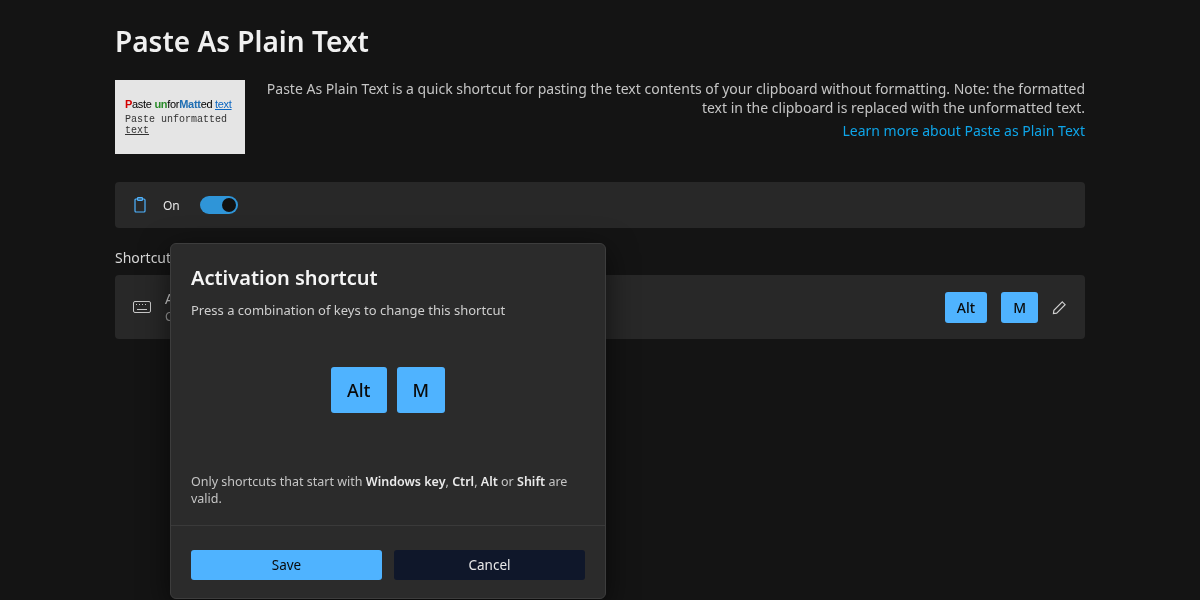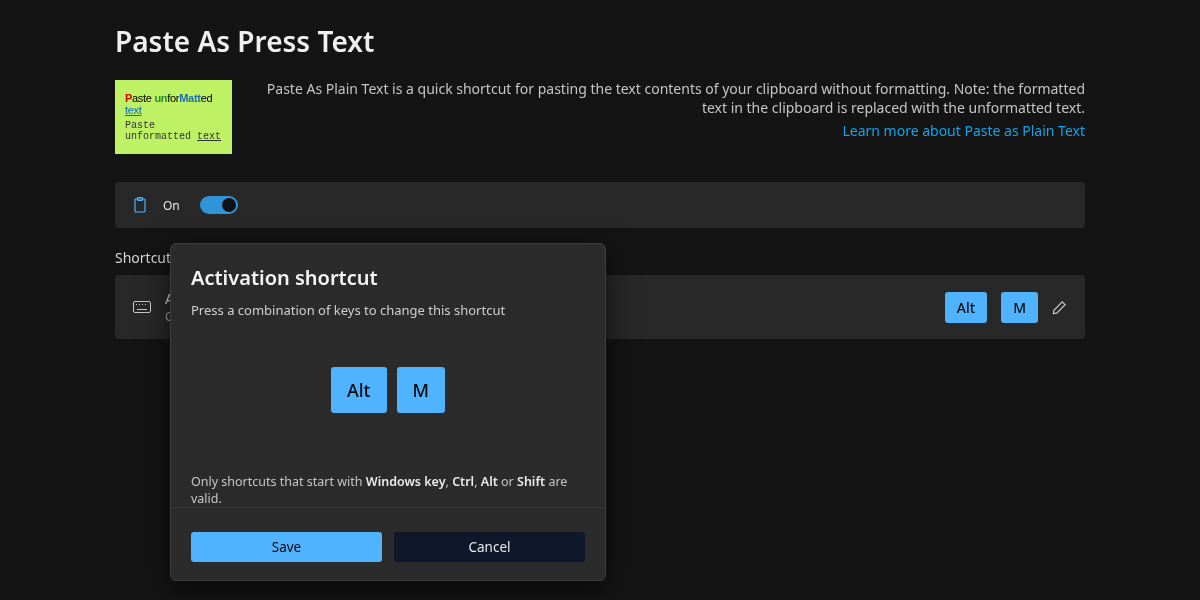--- a/index.html
+++ b/index.html
@@ -20,23 +20,23 @@
     font-weight: 600;
     color: #f0f0f0;
     margin-bottom: 20px;
   }
   .intro {
     display: flex;
     gap: 14px;
     margin-bottom: 28px;
   }
   .thumb {
-    width: 117px;
+    width: 130px;
     height: 74px;
-    background: #bef264;
+    background: #e5e5e5;
     display: flex;
     flex-direction: column;
     justify-content: center;
     padding: 0 10px;
     font-size: 10px;
   }
   .thumb-line1 {
     font-family: Arial, sans-serif;
     font-size: 11px;
     letter-spacing: -0.3px;
@@ -187,20 +187,21 @@
     font-size: 18px;
     font-weight: 500;
     padding: 11px 16px;
     border-radius: 3px;
     min-width: 42px;
     text-align: center;
   }
   .dialog-note {
     font-size: 12.5px;
     color: #c5c5c5;
+    margin-bottom: 18px;
   }
   .dialog-note b { color: #eaeaea; font-weight: 600; }
   .dialog-divider {
     height: 1px;
     background: #3a3a3a;
     margin: 0 -20px 14px -20px;
   }
   .dialog-buttons {
     display: flex;
     gap: 12px;
@@ -221,21 +222,21 @@
   }
   .btn-secondary {
     background: #0f172a;
     color: #e8e8e8;
   }
 </style>
 </head>
 <body>
 
 <div class="page">
-  <h1 class="page-title">Paste As Press Text</h1>
+  <h1 class="page-title">Paste As Plain Text</h1>
 
   <div class="intro">
     <div class="thumb">
       <div class="thumb-line1">
         <span class="r">P</span><span class="a">as</span><span class="a">t</span><span class="a">e </span><span class="u">un</span><span class="f">for</span><span class="m">Matt</span><span class="a">ed </span><span class="t">text</span>
       </div>
       <div class="thumb-line2">
         <span>Paste unformatted </span><span class="u">text</span>
       </div>
     </div>

